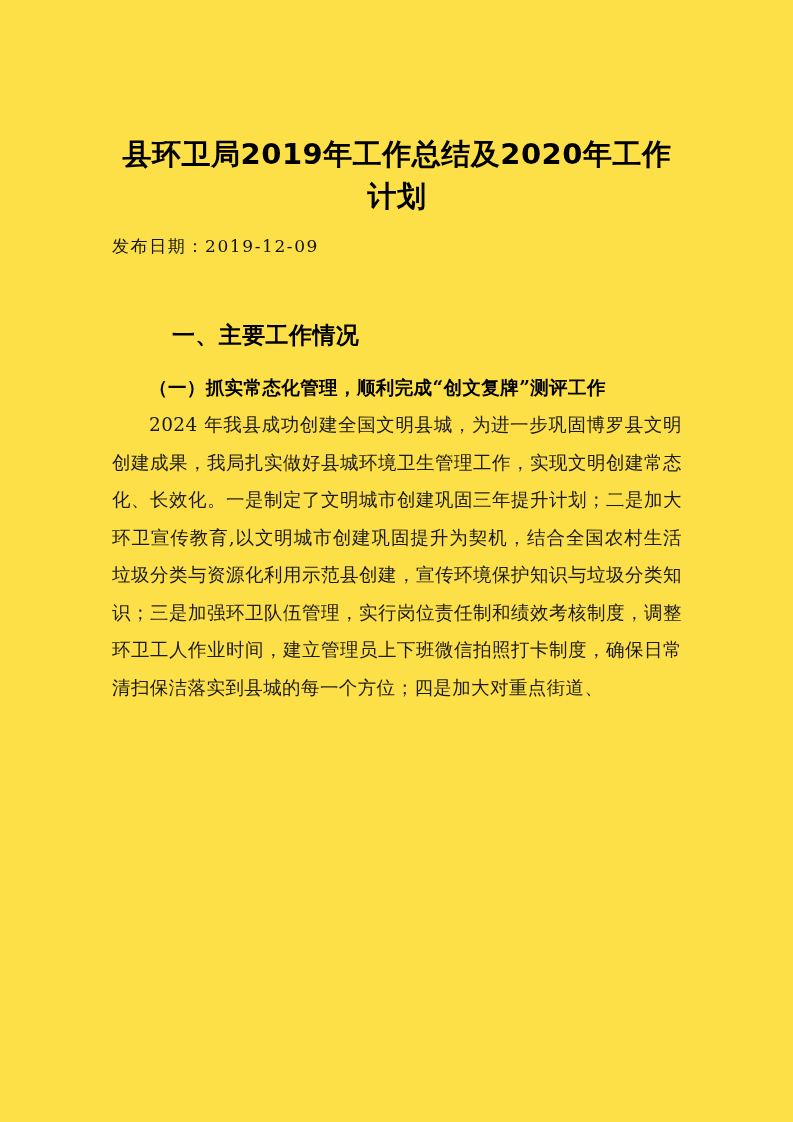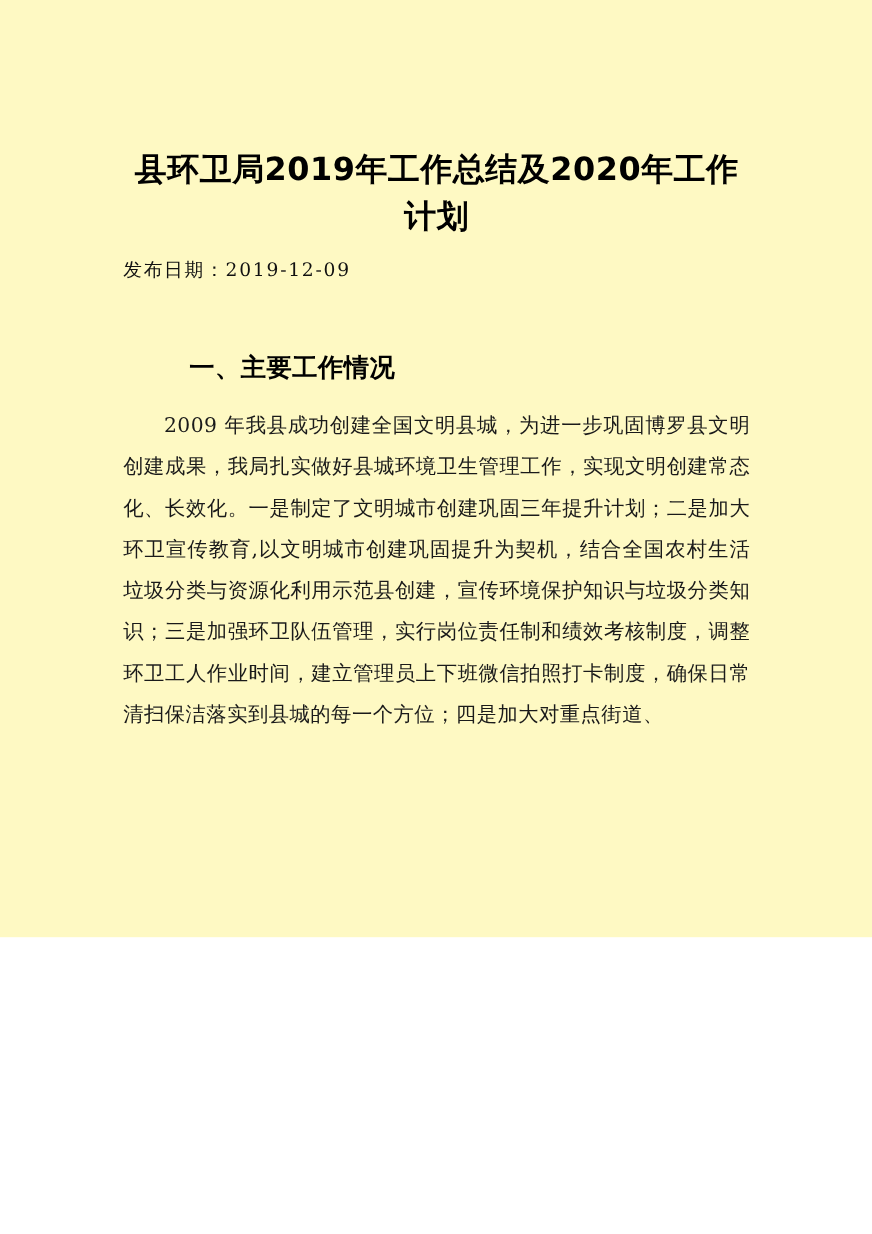--- a/index.html
+++ b/index.html
@@ -12,22 +12,22 @@
     height: 1122px;
     overflow: hidden;
     font-family: "DejaVu Serif", "Liberation Serif", serif;
     color: #1a1a1a;
     -webkit-font-smoothing: antialiased;
   }
 
   .page {
     position: relative;
     width: 793px;
-    height: 852px;
-    background: #fef9c3;
+    height: 1122px;
+    background: #fde047;
     box-sizing: border-box;
   }
 
   .content {
     position: absolute;
     left: 112px;
     top: 0;
     width: 570px;
   }
 
@@ -104,18 +104,19 @@
 
     <h1 class="doc-title">县环卫局2019年工作总结及2020年工作计划</h1>
 
     <div class="doc-date">发布日期：2019-12-09</div>
 
     <div class="body-block">
 
 
       <h2 class="heading-1">一、主要工作情况</h2>
 
+      <h3 class="heading-2">（一）抓实常态化管理，顺利完成“创文复牌”测评工作</h3>
 
-      <p class="para">2009 年我县成功创建全国文明县城，为进一步巩固博罗县文明创建成果，我局扎实做好县城环境卫生管理工作，实现文明创建常态化、长效化。一是制定了文明城市创建巩固三年提升计划；二是加大环卫宣传教育,以文明城市创建巩固提升为契机，结合全国农村生活垃圾分类与资源化利用示范县创建，宣传环境保护知识与垃圾分类知识；三是加强环卫队伍管理，实行岗位责任制和绩效考核制度，调整环卫工人作业时间，建立管理员上下班微信拍照打卡制度，确保日常清扫保洁落实到县城的每一个方位；四是加大对重点街道、</p>
+      <p class="para">2024 年我县成功创建全国文明县城，为进一步巩固博罗县文明创建成果，我局扎实做好县城环境卫生管理工作，实现文明创建常态化、长效化。一是制定了文明城市创建巩固三年提升计划；二是加大环卫宣传教育,以文明城市创建巩固提升为契机，结合全国农村生活垃圾分类与资源化利用示范县创建，宣传环境保护知识与垃圾分类知识；三是加强环卫队伍管理，实行岗位责任制和绩效考核制度，调整环卫工人作业时间，建立管理员上下班微信拍照打卡制度，确保日常清扫保洁落实到县城的每一个方位；四是加大对重点街道、</p>
 
     </div>
   </div>
 </div>
 
 </body></html>

